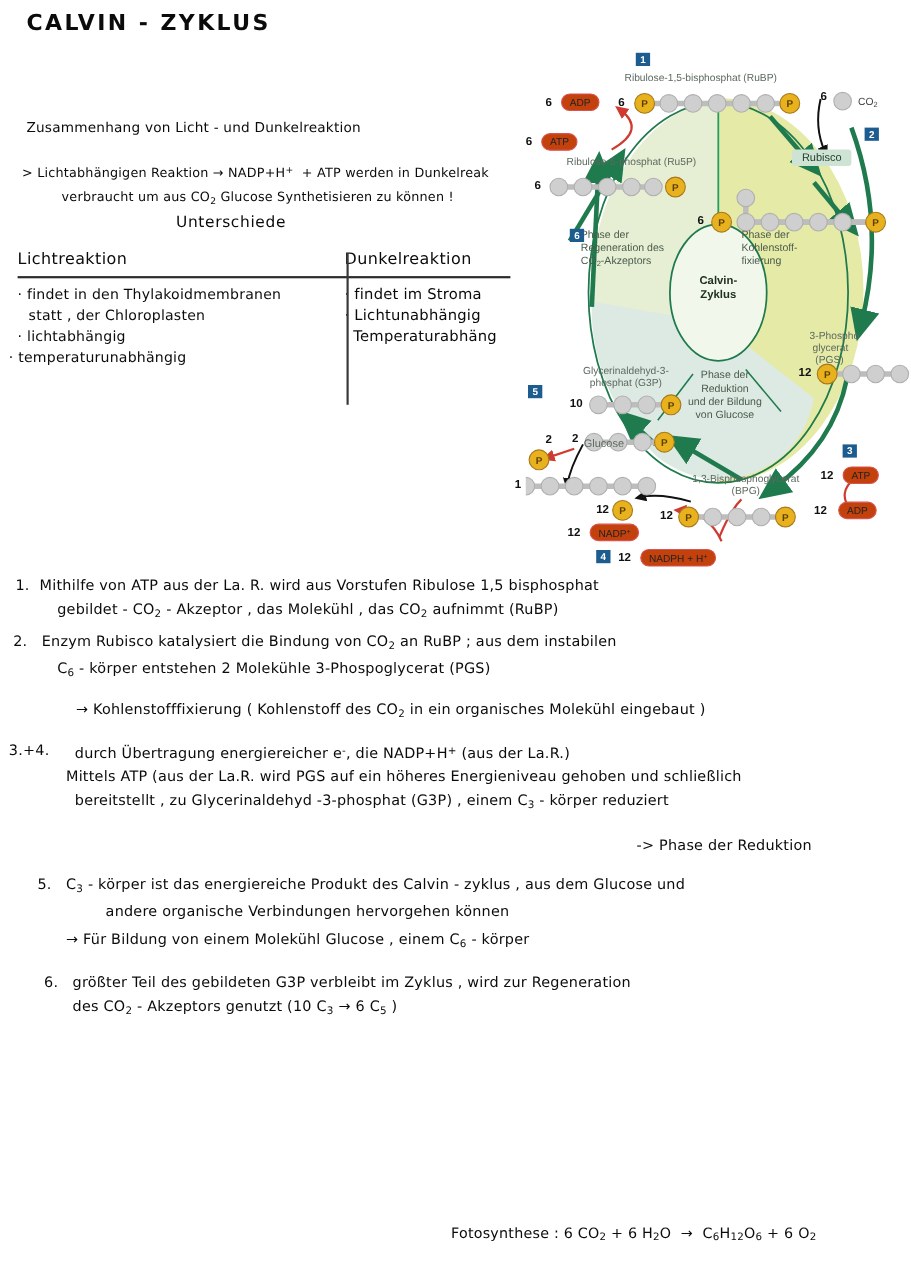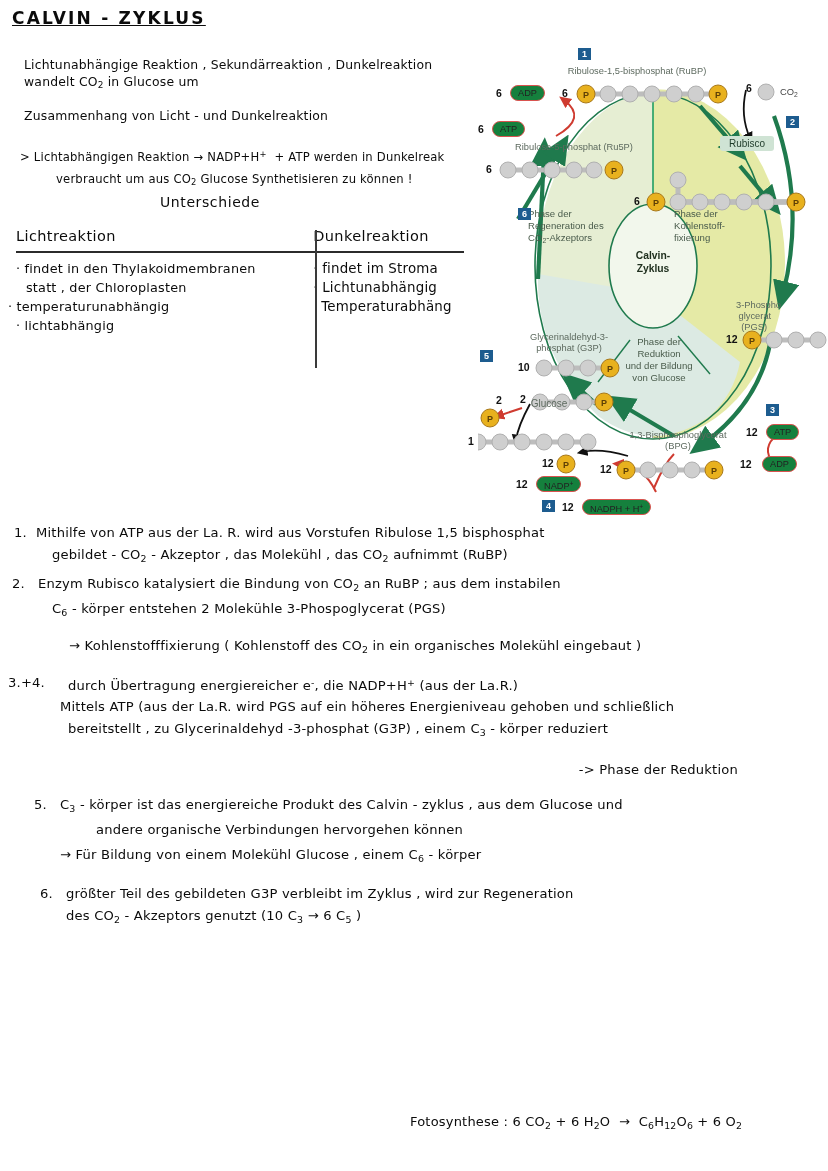--- a/index.html
+++ b/index.html
@@ -14,22 +14,22 @@
   }
   .page{position:absolute;inset:0;}
 
   
   .hw{
     font-family:"DejaVu Sans", sans-serif;
     color:#0b0b0b;
     letter-spacing:.2px;
   }
   .title{
-    position:absolute;left:12px;top:8px;
-    font-size:17px;font-weight:700;letter-spacing:2.2px;text-decoration:underline;
+    position:absolute;left:24px;top:8px;
+    font-size:20px;font-weight:700;letter-spacing:2.2px;
   }
   .intro{position:absolute;left:24px;top:56px;width:450px;font-size:12.4px;line-height:17px;}
   .intro .l2{margin-top:0px;}
   .block2{position:absolute;left:24px;top:108px;width:450px;font-size:12.4px;}
   .block3{position:absolute;left:20px;top:143px;width:470px;font-size:11.6px;line-height:22px;}
   .block3 .ind{display:block;padding-left:36px;}
 
   .unterschiede{
     position:absolute;left:160px;top:194px;font-size:14px;letter-spacing:.6px;
   }
@@ -79,45 +79,41 @@
   .badge{
     position:absolute;background:#1d5c8f;color:#fff;
     font-family:"Liberation Sans", sans-serif;font-size:9px;font-weight:700;
     width:13px;height:12px;line-height:12px;text-align:center;
   }
   .cnt{
     position:absolute;font-family:"Liberation Sans", sans-serif;
     font-weight:700;font-size:10.5px;color:#111;
   }
   .pill{
-    position:absolute;border:1.3px solid #d9534f;background:#15803d;
+    position:absolute;border:1.3px solid #d9534f;background:#c2410c;
     border-radius:9px;height:14px;line-height:14px;padding:0 7px;
     font-family:"Liberation Sans", sans-serif;font-size:9.2px;color:#222;
     white-space:nowrap;
   }
   .pill.enz{
     border:none;background:#cfe3d4;border-radius:3px;color:#1f3b2a;
     font-size:10px;height:15px;line-height:15px;padding:0 9px;
   }
   .co2lbl{
     position:absolute;font-family:"Liberation Sans", sans-serif;
     font-size:9.4px;color:#444;
   }
 </style>
 </head>
 <body>
 
 <div class="page">
 
   <div class="hw title">CALVIN - ZYKLUS</div>
 
-  <div class="hw intro">
-    <div><span>Lichtunabhängige Reaktion , Sekundärreaktion , Dunkelreaktion</span></div>
-    <div class="l2">wandelt CO<span class="sub">2</span> in Glucose um</div>
-  </div>
 
   <div class="hw block2"><span>Zusammenhang von Licht - und Dunkelreaktion</span></div>
 
   <div class="hw block3">
     <div>&gt; Lichtabhängigen Reaktion → NADP+H<span class="sup">+</span> &nbsp;+ ATP werden in Dunkelreak</div>
     <span class="ind">verbraucht um aus CO<span class="sub">2</span> Glucose Synthetisieren zu können !</span>
   </div>
 
   <div class="hw unterschiede">Unterschiede</div>
 
@@ -126,22 +122,22 @@
     <div class="row">
       <div class="c1 head">Lichtreaktion</div>
       <div class="c2 head">Dunkelreaktion</div>
     </div>
     <div class="hr"></div>
     <div class="row">
       <div class="c1">
         <ul>
           <li class="b">findet in den Thylakoidmembranen</li>
           <li style="padding-left:10px">statt , der Chloroplasten</li>
+          <li class="b">lichtabhängig</li>
           <li class="b" style="margin-left:-8px">temperaturunabhängig</li>
-          <li class="b">lichtabhängig</li>
         </ul>
       </div>
       <div class="c2">
         <ul>
           <li class="b" style="font-size:13.4px">findet im Stroma</li>
           <li class="b" style="font-size:13.4px">Lichtunabhängig</li>
           <li style="font-size:13.4px;padding-left:8px">Temperaturabhäng</li>
         </ul>
       </div>
     </div>

